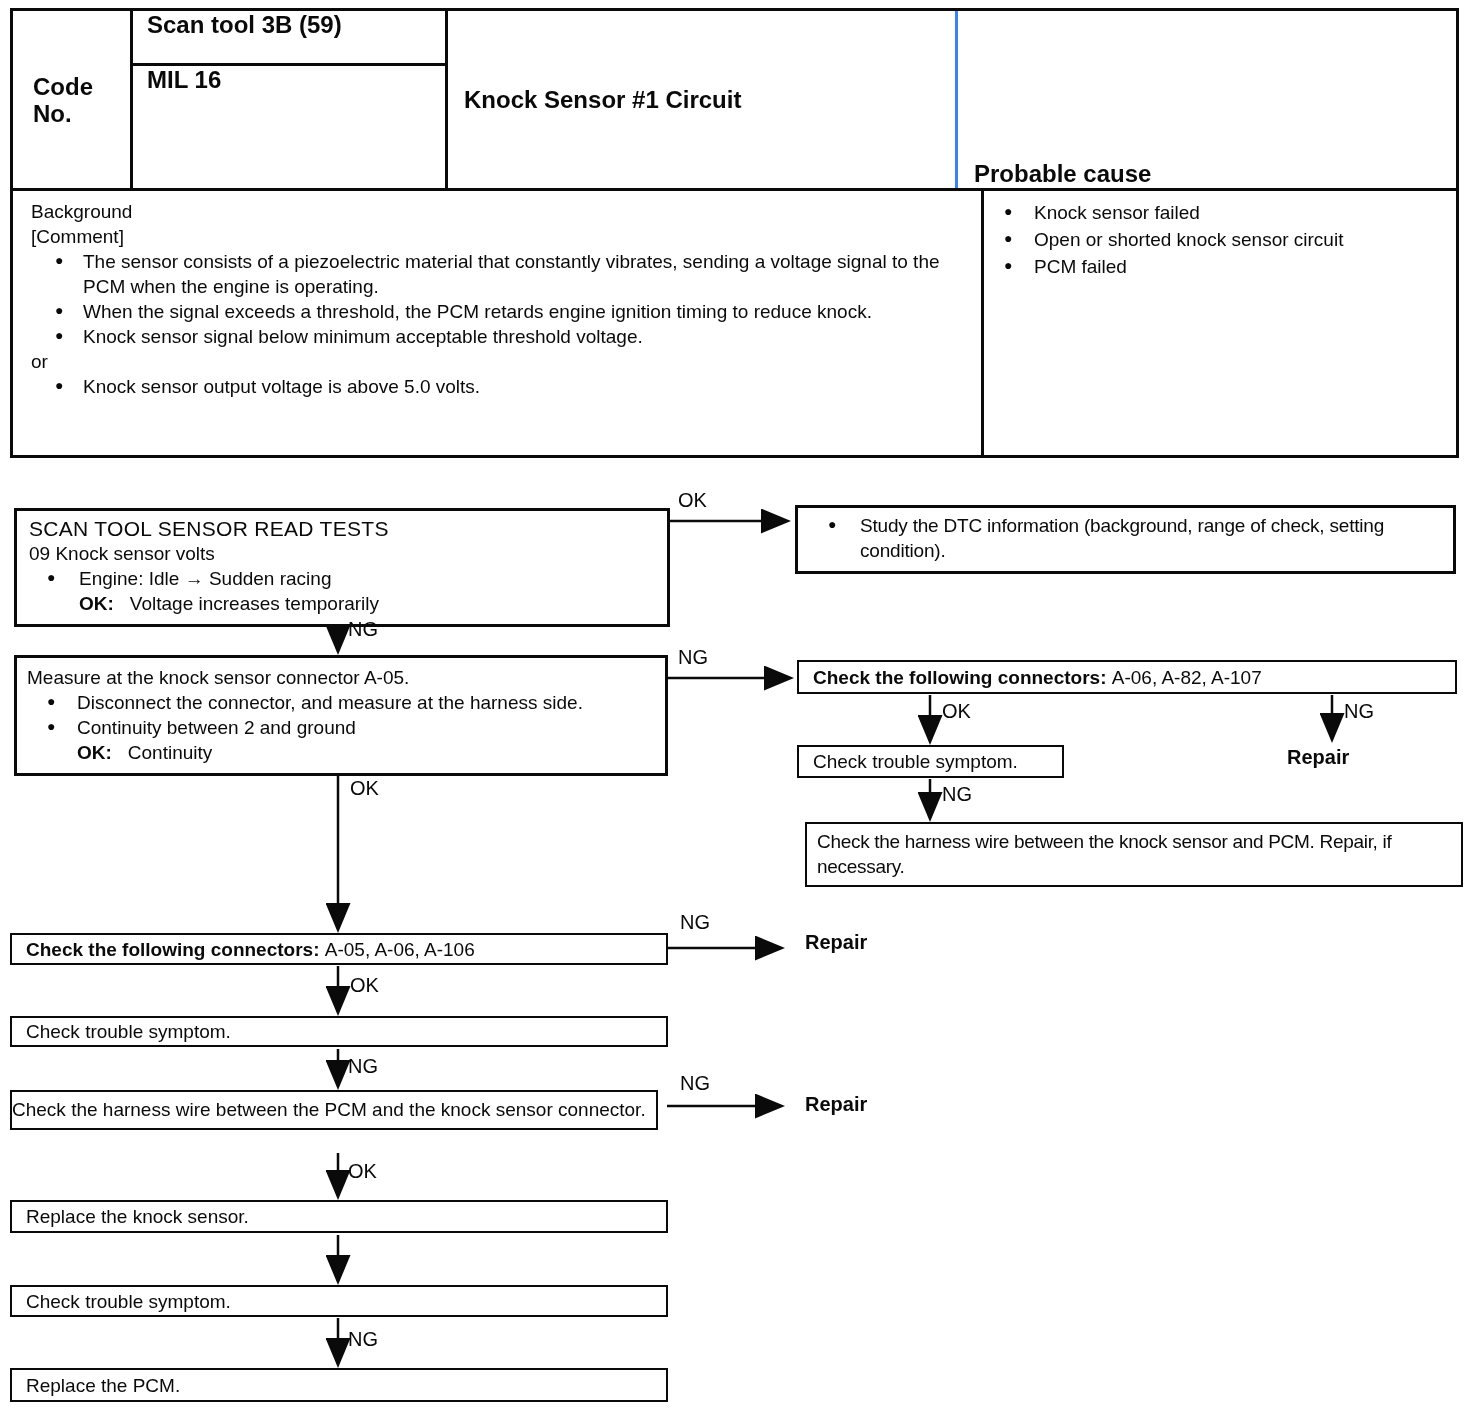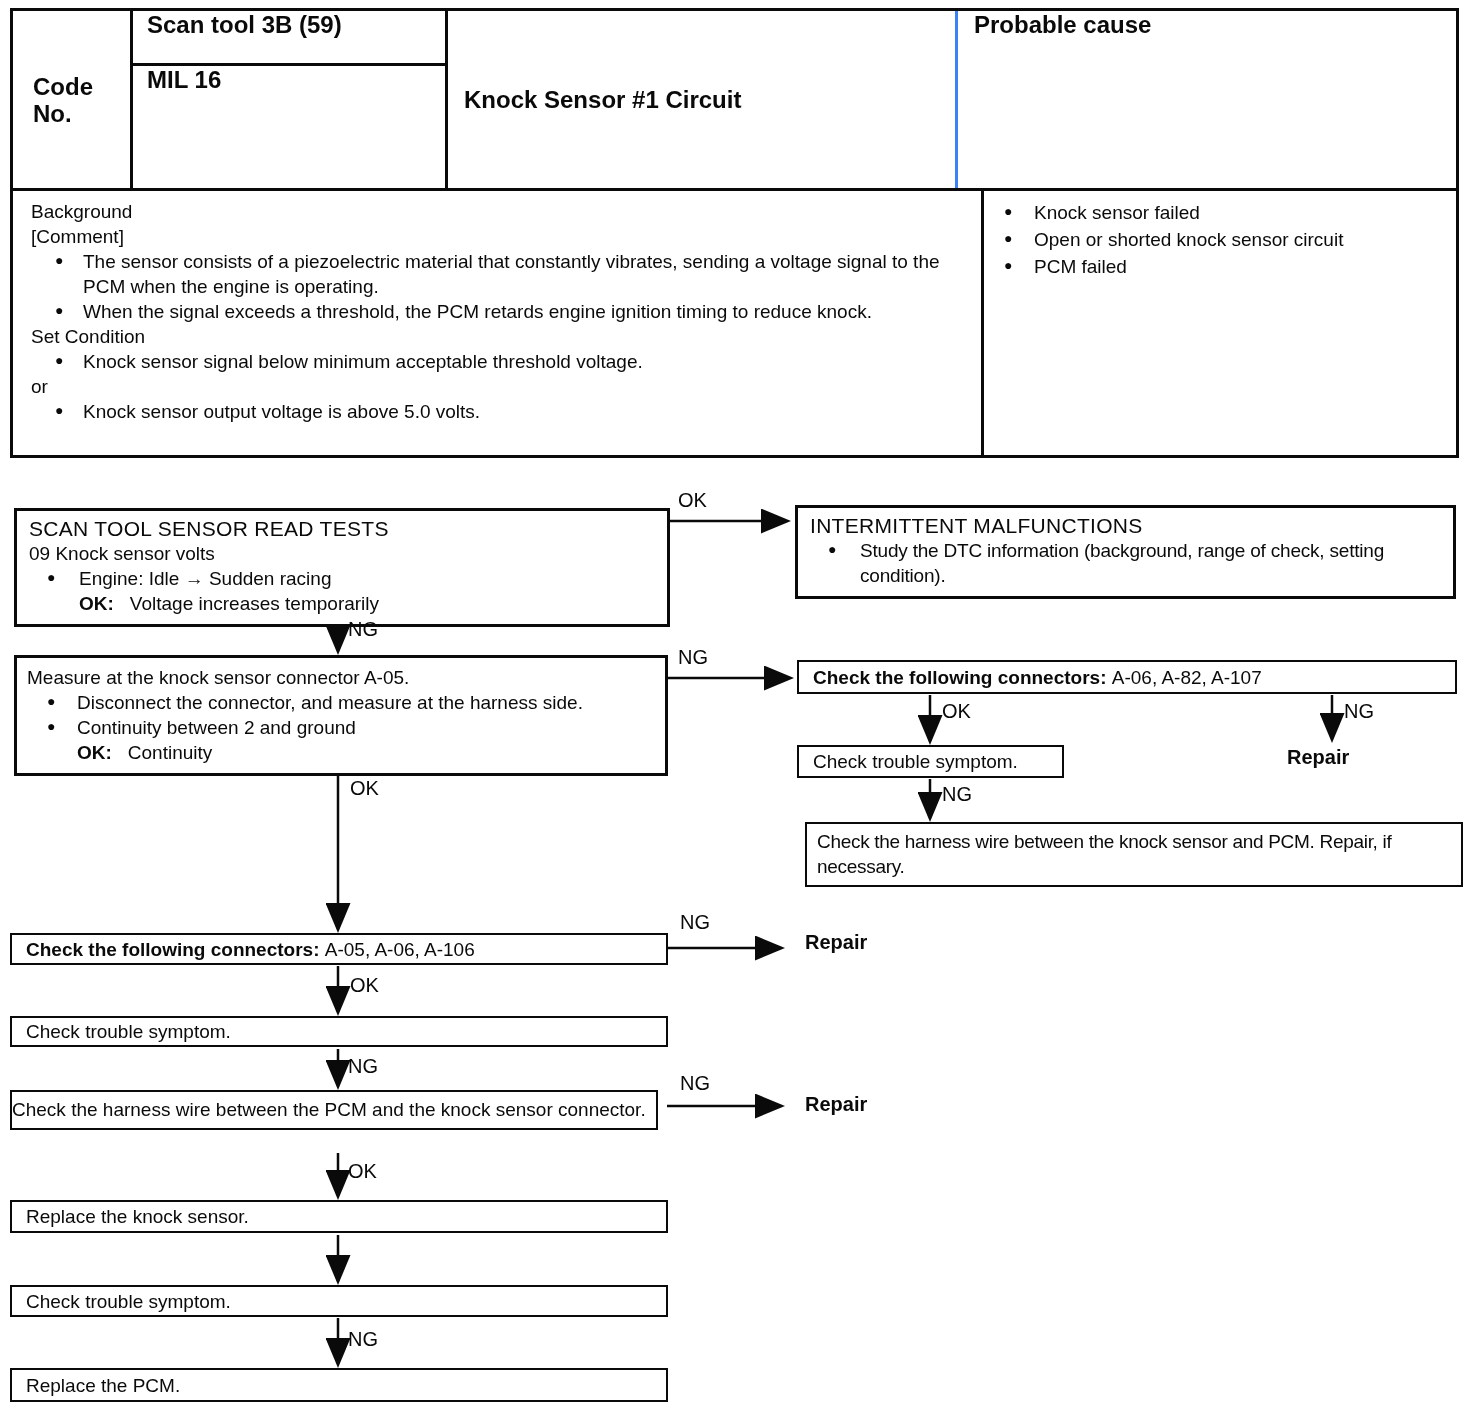--- a/index.html
+++ b/index.html
@@ -14,21 +14,21 @@
   .col-code{width:117px;border-right:3px solid #0a0a0a;display:flex;align-items:center;}
   .col-code .t{font-weight:bold;font-size:24px;line-height:27px;padding-left:20px;width:72px;}
   .col-scantool{width:312px;border-right:3px solid #0a0a0a;display:flex;flex-direction:column;}
   .st-row{display:flex;align-items:flex-start;padding-left:14px;font-weight:bold;font-size:24px;line-height:27px;}
   .st-r1{height:52px;border-bottom:3px solid #0a0a0a;}
   .st-r2{flex:1;border-bottom:3px solid #0a0a0a;}
   .st-r2 .l1{display:block;word-spacing:14px;}
   .st-r3{height:45px;}
   .col-circuit{width:507px;border-right:3px solid #3b82f6;display:flex;align-items:center;}
   .col-circuit .t,.col-probable .t{font-weight:bold;font-size:24px;padding-left:16px;}
-  .col-probable{flex:1;display:flex;align-items:flex-start;}
+  .col-probable{flex:1;display:flex;align-items:flex-end;}
   .tbl-body{display:flex;min-height:264px;}
   .cell-comment{width:932px;border-right:3px solid #0a0a0a;padding:8px 18px 10px 18px;
                 font-size:19px;line-height:25px;}
   .cell-causes{flex:1;padding:8px 14px;font-size:19px;line-height:27px;}
 
   .bullet-row{position:relative;padding-left:52px;}
   .bullet-row .bm{position:absolute;left:24px;top:-1px;font-size:14px;}
   .cause-row{position:relative;padding-left:36px;}
   .cause-row .bm{position:absolute;left:6px;top:-1px;font-size:14px;}
 
@@ -75,21 +75,20 @@
         <div>Background</div>
         <div>[Comment]</div>
         <div class="bullet-row">
           <span class="bm">●</span>
           <span>The sensor consists of a piezoelectric material that constantly vibrates, sending a voltage signal to the PCM when the engine is operating.</span>
         </div>
         <div class="bullet-row">
           <span class="bm">●</span>
           <span>When the signal exceeds a threshold, the PCM retards engine ignition timing to reduce knock.</span>
         </div>
-        <div>Set Condition</div>
         <div class="bullet-row">
           <span class="bm">●</span>
           <span>Knock sensor signal below minimum acceptable threshold voltage.</span>
         </div>
         <div>or</div>
         <div class="bullet-row">
           <span class="bm">●</span>
           <span>Knock sensor output voltage is above 5.0 volts.</span>
         </div>
       </div>
@@ -142,21 +141,20 @@
       <span>Engine: Idle → Sudden racing</span>
     </div>
     <div class="okrow">
       <span class="b">OK:</span><span>Voltage increases temporarily</span>
     </div>
   </div>
 
   <div class="edge-label" style="left:678px;top:489px;">OK</div>
 
   <div class="fbox" style="left:795px;top:505px;width:631px;padding:5px 12px 8px 12px;">
-    <div class="title">INTERMITTENT MALFUNCTIONS</div>
     <div class="bullet-row" style="padding-left:50px;letter-spacing:-0.2px;">
       <span class="bm" style="left:18px;">●</span>
       <span>Study the DTC information (background, range of check, setting condition).</span>
     </div>
   </div>
 
   <div class="edge-label" style="left:348px;top:618px;">NG</div>
 
   <div class="fbox" style="left:14px;top:655px;width:626px;padding:7px 12px 8px 10px;">
     <div>Measure at the knock sensor connector A-05.</div>

